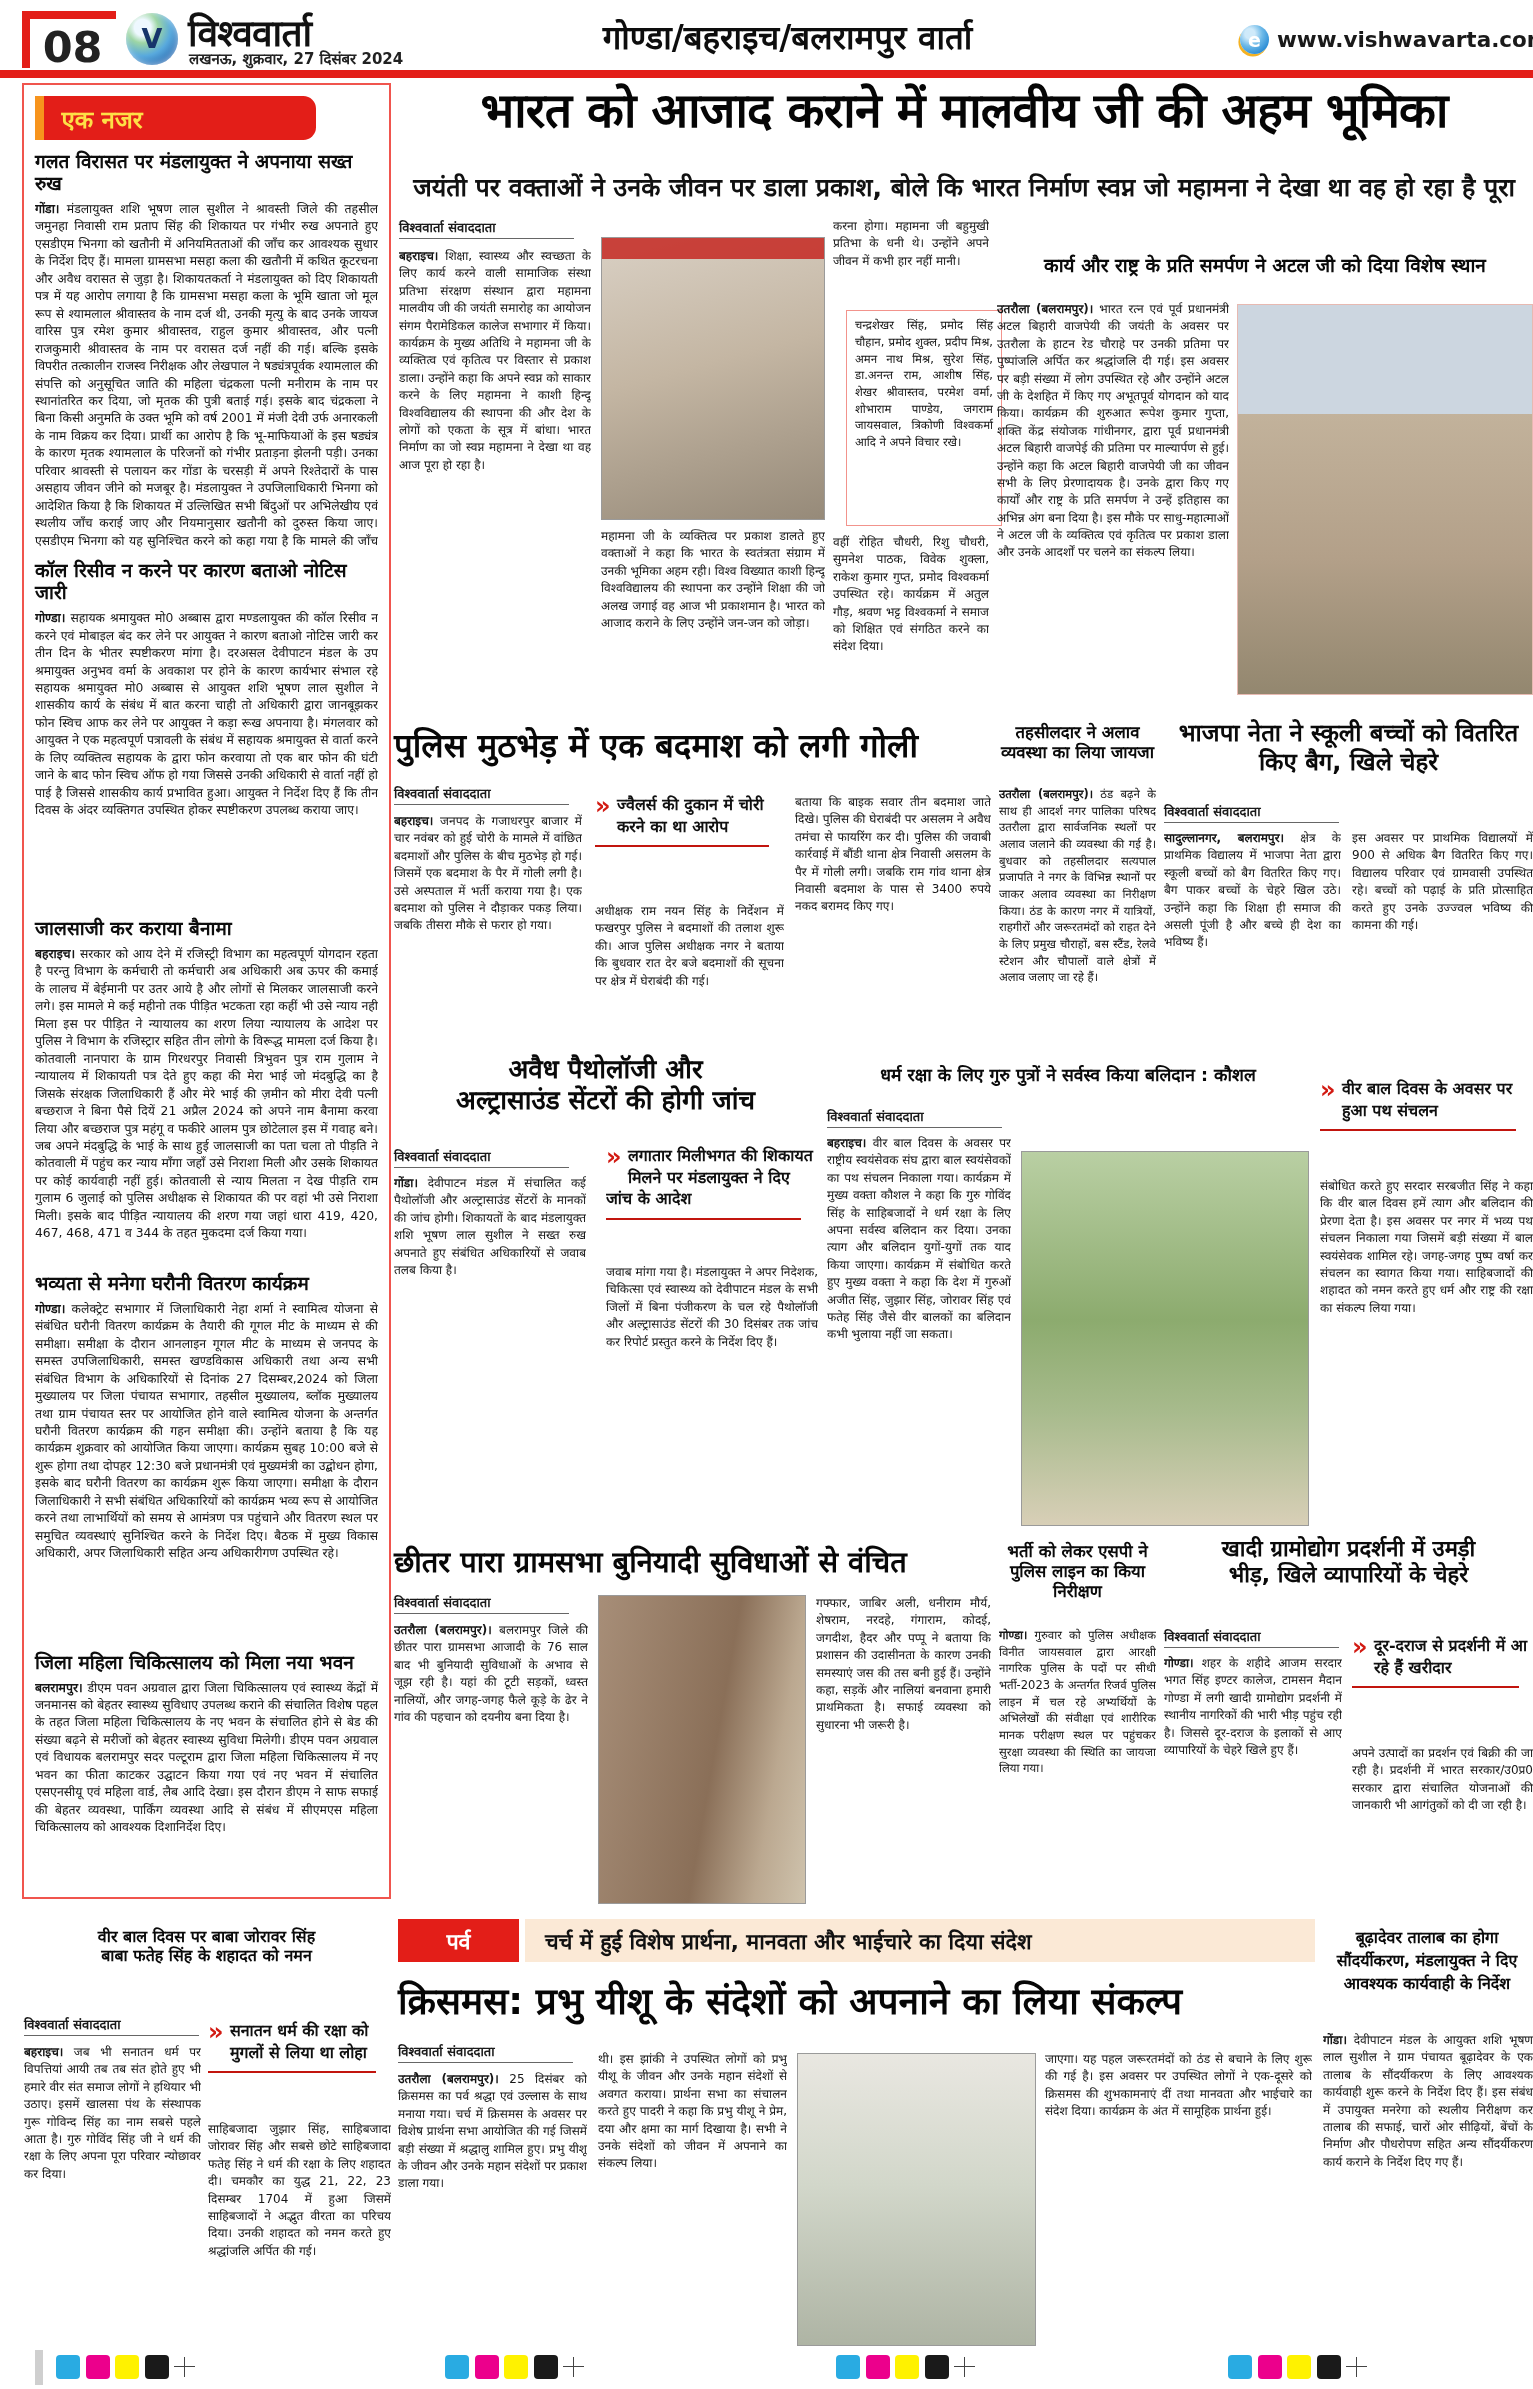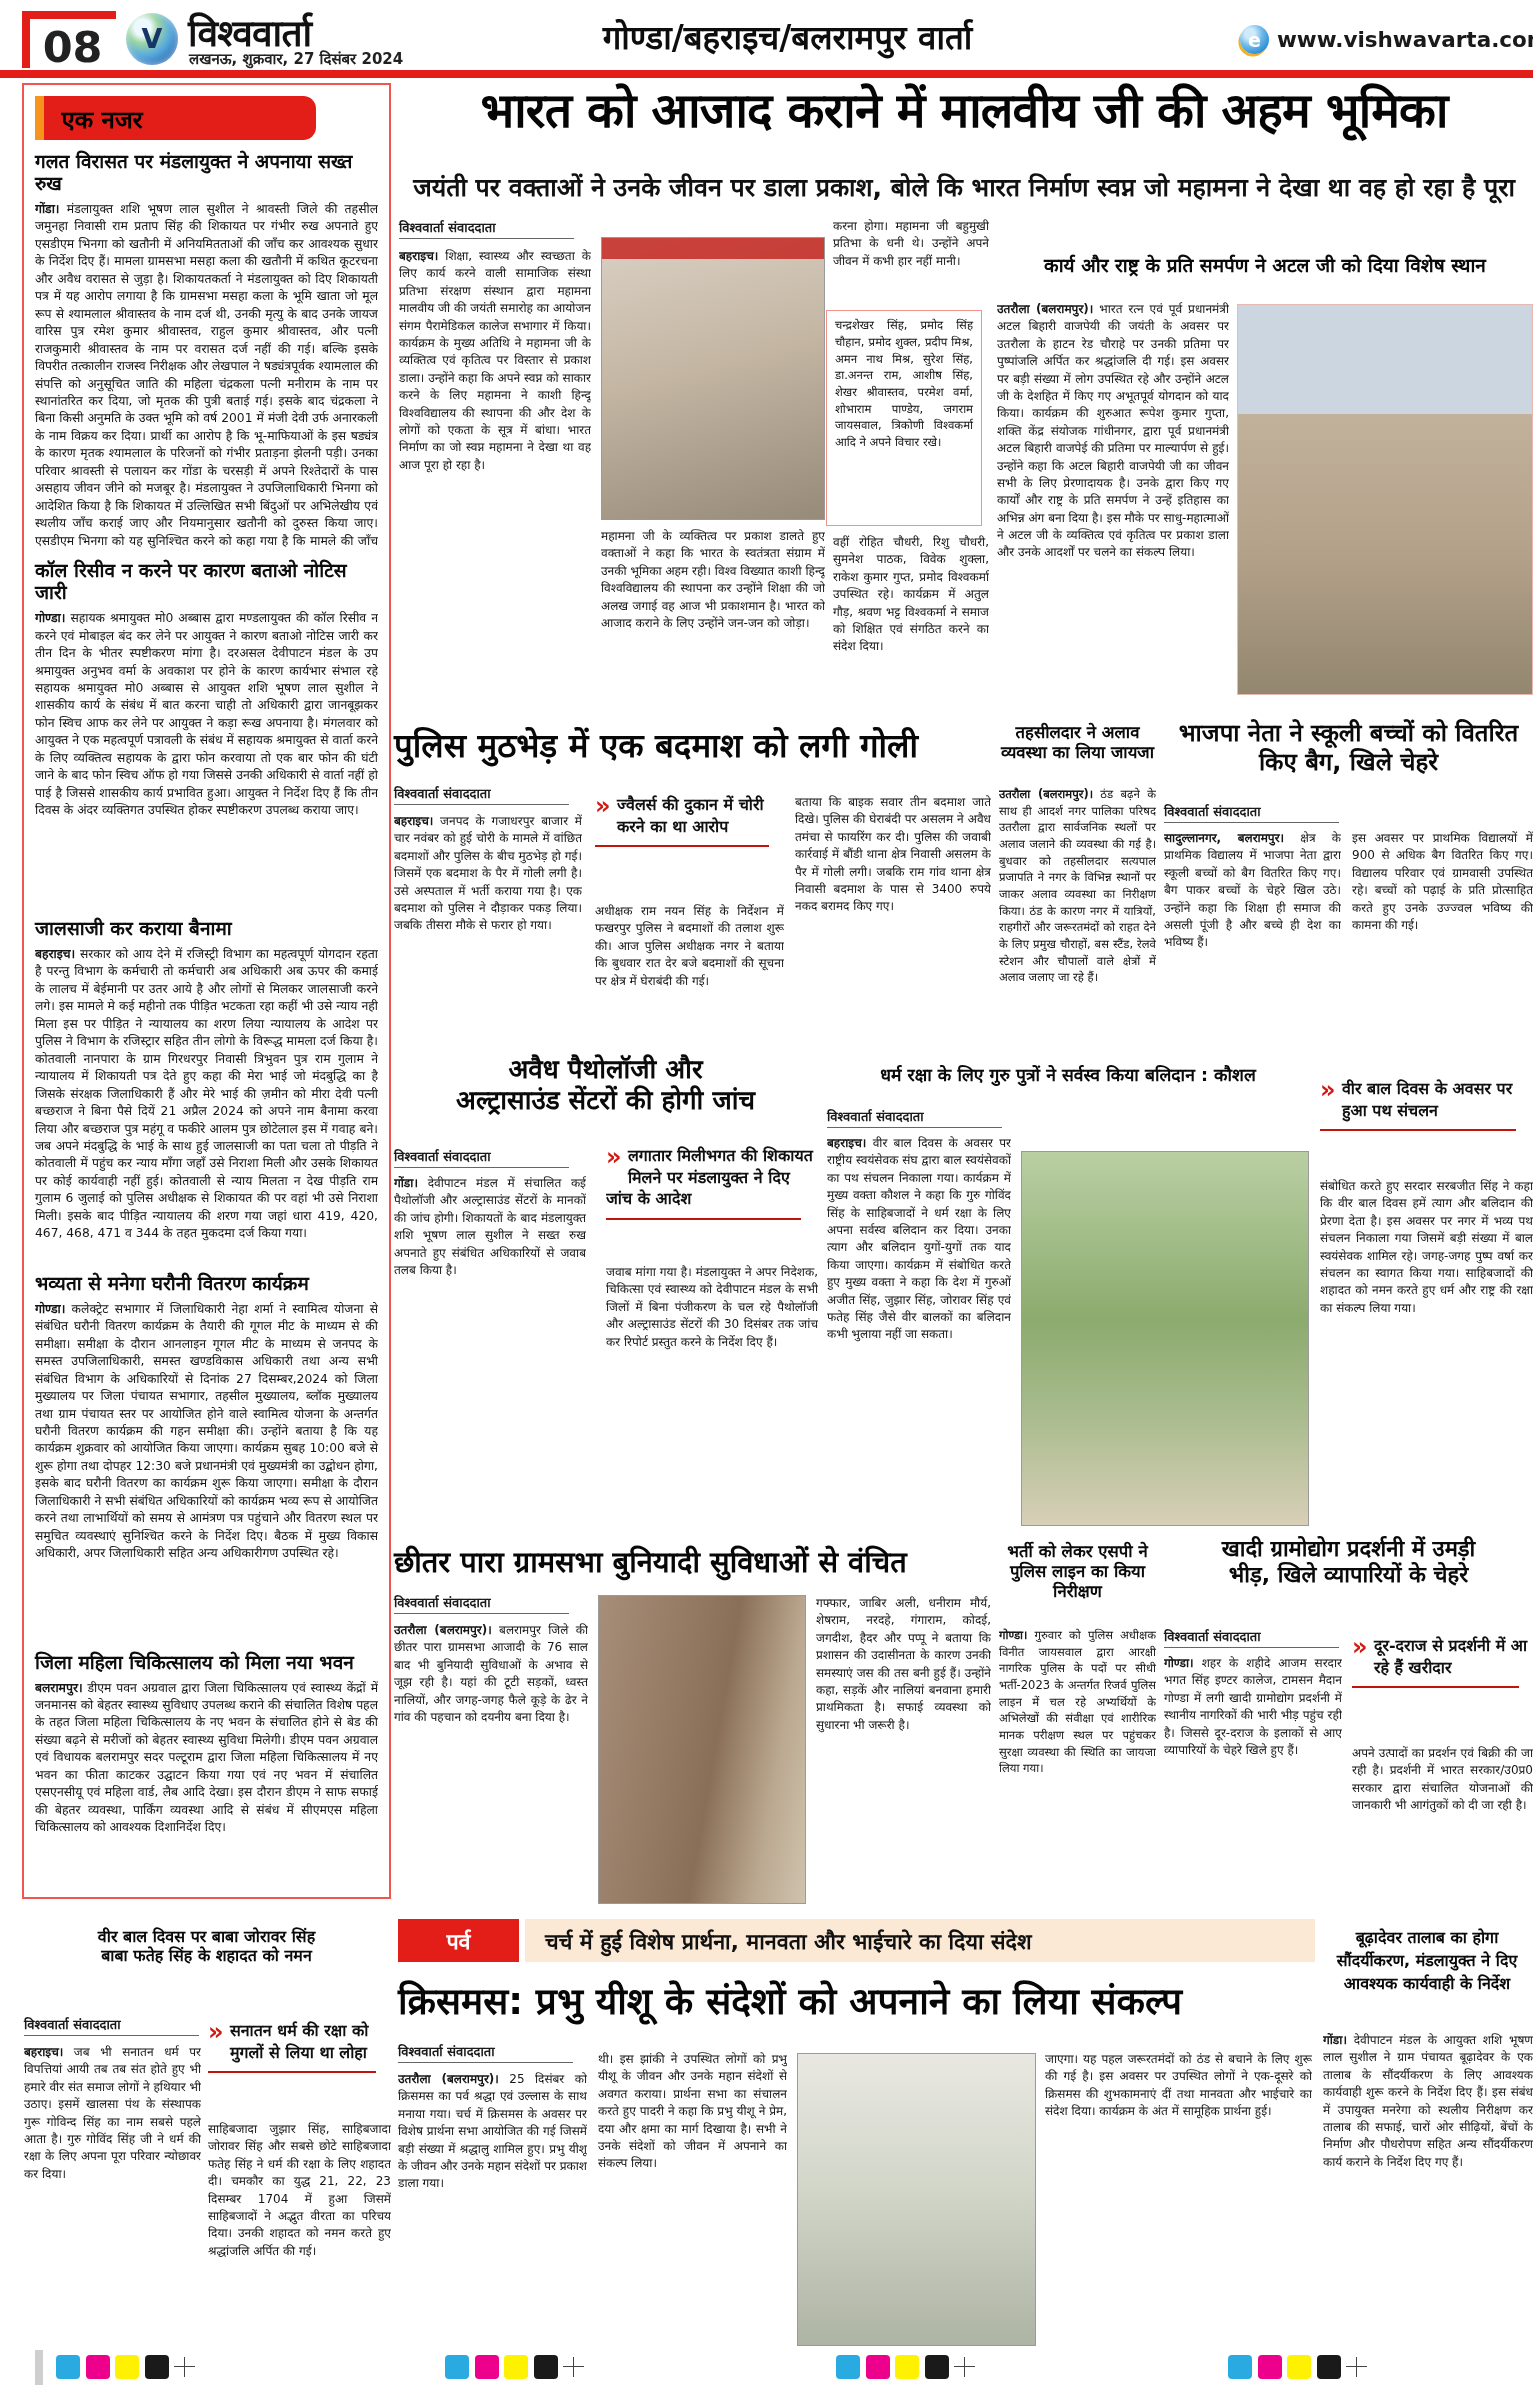--- a/index.html
+++ b/index.html
@@ -18,21 +18,21 @@
   .edition{font-size:33px;font-weight:700;text-align:center;white-space:nowrap;color:#0d0d0d;}
   .webwrap{display:flex;align-items:center;gap:8px;}
   .eicon{width:29px;height:29px;border-radius:50%;
          background:radial-gradient(circle at 34% 30%,#cfeafa 0 18%,#6db9e8 45%,#2f8fd6 75%,#1f6cb0);
          color:#fff;font-weight:700;font-size:19px;display:flex;align-items:center;justify-content:center;
          box-shadow:-1.6px 2.4px 0 #f4b223;}
   .website{font-size:21.5px;font-weight:700;color:#1a1a1a;}
   .redrule{background:#e31e18;}
   
   .ekbox{border:2.4px solid #f0554e;padding:9.5px 11px;overflow:hidden;background:#fff;}
-  .ekpill{background:#e31e18;color:#000000;font-size:24px;font-weight:700;
+  .ekpill{background:#e31e18;color:#fde047;font-size:24px;font-weight:700;
           padding:5.6px 17.5px;border-radius:0 12.7px 12.7px 0;border-left:9.5px solid #f7941d;
           width:82%;box-sizing:border-box;margin:1.6px 0 9.5px 0;}
   .ekhead{font-size:19px;font-weight:700;line-height:1.18;margin:8px 0 6.4px 0;color:#0d0d0d;}
   .ekbody{font-size:12.3px;line-height:1.42;text-align:justify;overflow:hidden;color:#151515;}
   .dl{font-weight:700;}
   
   .hl-xl{font-size:48px;font-weight:700;text-align:center;white-space:nowrap;letter-spacing:-0.8px;color:#050505;}
   .hl-sub{font-size:25px;font-weight:700;text-align:center;white-space:nowrap;color:#111;}
   .hl-lg{font-size:33px;font-weight:700;white-space:nowrap;color:#070707;}
   .hl-md{font-weight:700;text-align:center;line-height:1.2;color:#0a0a0a;}
@@ -119,21 +119,21 @@
   <div class="abs byline" style="left:399px;top:218px;width:175px;">विश्ववार्ता संवाददाता</div>
   <div class="abs bt" style="left:399px;top:248px;width:192px;height:469px;">
     <span class="dl">बहराइच।</span>
     <span>शिक्षा, स्वास्थ्य और स्वच्छता के लिए कार्य करने वाली सामाजिक संस्था प्रतिभा संरक्षण संस्थान द्वारा महामना मालवीय जी की जयंती समारोह का आयोजन संगम पैरामेडिकल कालेज सभागार में किया। कार्यक्रम के मुख्य अतिथि ने महामना जी के व्यक्तित्व एवं कृतित्व पर विस्तार से प्रकाश डाला। उन्होंने कहा कि अपने स्वप्न को साकार करने के लिए महामना ने काशी हिन्दू विश्वविद्यालय की स्थापना की और देश के लोगों को एकता के सूत्र में बांधा। भारत निर्माण का जो स्वप्न महामना ने देखा था वह आज पूरा हो रहा है।</span>
   </div>
   <div class="abs photo" style="left:601px;top:237px;width:224px;height:283px;background:linear-gradient(165deg,#d9d0c4 0%,#c4b6a3 45%,#968a79 100%);">
     <div class="banner"></div>
   </div>
   <div class="abs bt" style="left:601px;top:528px;width:224px;height:189px;">महामना जी के व्यक्तित्व पर प्रकाश डालते हुए वक्ताओं ने कहा कि भारत के स्वतंत्रता संग्राम में उनकी भूमिका अहम रही। विश्व विख्यात काशी हिन्दू विश्वविद्यालय की स्थापना कर उन्होंने शिक्षा की जो अलख जगाई वह आज भी प्रकाशमान है। भारत को आजाद कराने के लिए उन्होंने जन-जन को जोड़ा।</div>
   <div class="abs bt" style="left:833px;top:218px;width:156px;height:87px;">करना होगा। महामना जी बहुमुखी प्रतिभा के धनी थे। उन्होंने अपने जीवन में कभी हार नहीं मानी।</div>
-  <div class="abs namesbox" style="left:826px;top:310px;width:156px;height:216px;">चन्द्रशेखर सिंह, प्रमोद सिंह चौहान, प्रमोद शुक्ल, प्रदीप मिश्र, अमन नाथ मिश्र, सुरेश सिंह, डा.अनन्त राम, आशीष सिंह, शेखर श्रीवास्तव, परमेश वर्मा, शोभाराम पाण्डेय, जगराम जायसवाल, त्रिकोणी विश्वकर्मा आदि ने अपने विचार रखे।</div>
+  <div class="abs namesbox" style="left:846px;top:310px;width:156px;height:216px;">चन्द्रशेखर सिंह, प्रमोद सिंह चौहान, प्रमोद शुक्ल, प्रदीप मिश्र, अमन नाथ मिश्र, सुरेश सिंह, डा.अनन्त राम, आशीष सिंह, शेखर श्रीवास्तव, परमेश वर्मा, शोभाराम पाण्डेय, जगराम जायसवाल, त्रिकोणी विश्वकर्मा आदि ने अपने विचार रखे।</div>
   <div class="abs bt" style="left:833px;top:534px;width:156px;height:183px;">वहीं रोहित चौधरी, रिशु चौधरी, सुमनेश पाठक, विवेक शुक्ला, राकेश कुमार गुप्त, प्रमोद विश्वकर्मा उपस्थित रहे। कार्यक्रम में अतुल गौड़, श्रवण भट्ट विश्वकर्मा ने समाज को शिक्षित एवं संगठित करने का संदेश दिया।</div>
 
   <div class="abs hl-md" style="left:997px;top:254px;width:536px;font-size:19px;white-space:nowrap;">कार्य और राष्ट्र के प्रति समर्पण ने अटल जी को दिया विशेष स्थान</div>
   <div class="abs bt" style="left:997px;top:301px;width:232px;height:413px;">
     <span class="dl">उतरौला (बलरामपुर)।</span>
     <span>भारत रत्न एवं पूर्व प्रधानमंत्री अटल बिहारी वाजपेयी की जयंती के अवसर पर उतरौला के हाटन रेड चौराहे पर उनकी प्रतिमा पर पुष्पांजलि अर्पित कर श्रद्धांजलि दी गई। इस अवसर पर बड़ी संख्या में लोग उपस्थित रहे और उन्होंने अटल जी के देशहित में किए गए अभूतपूर्व योगदान को याद किया। कार्यक्रम की शुरुआत रूपेश कुमार गुप्ता, शक्ति केंद्र संयोजक गांधीनगर, द्वारा पूर्व प्रधानमंत्री अटल बिहारी वाजपेई की प्रतिमा पर माल्यार्पण से हुई। उन्होंने कहा कि अटल बिहारी वाजपेयी जी का जीवन सभी के लिए प्रेरणादायक है। उनके द्वारा किए गए कार्यों और राष्ट्र के प्रति समर्पण ने उन्हें इतिहास का अभिन्न अंग बना दिया है। इस मौके पर साधु-महात्माओं ने अटल जी के व्यक्तित्व एवं कृतित्व पर प्रकाश डाला और उनके आदर्शों पर चलने का संकल्प लिया।</span>
   </div>
   <div class="abs photo" style="left:1237px;top:304px;width:296px;height:391px;border:1.6px solid #e7b9b1;background:linear-gradient(#ccd6e0 0%,#ccd6e0 28%,#c2b29b 28%,#b3a089 65%,#93876f 100%);"></div>
 
   <div class="abs hl-lg" style="left:394px;top:722px;width:598px;">पुलिस मुठभेड़ में एक बदमाश को लगी गोली</div>

